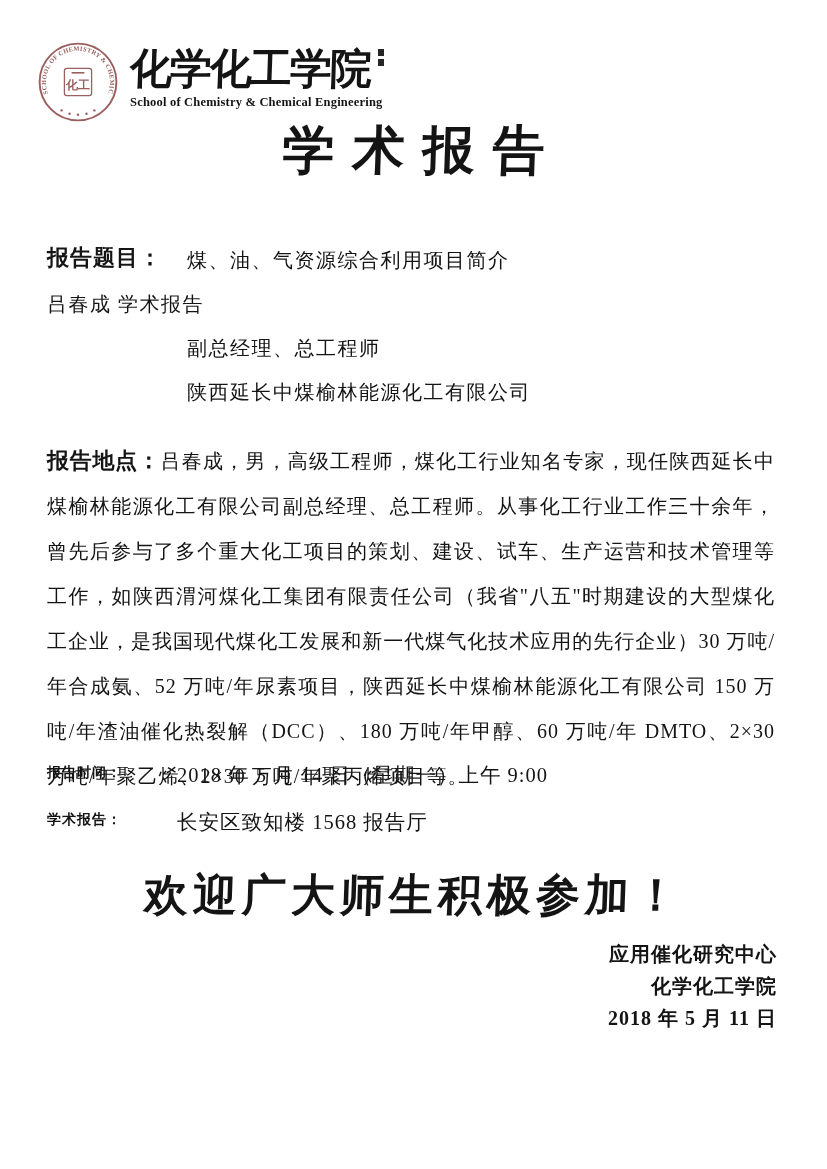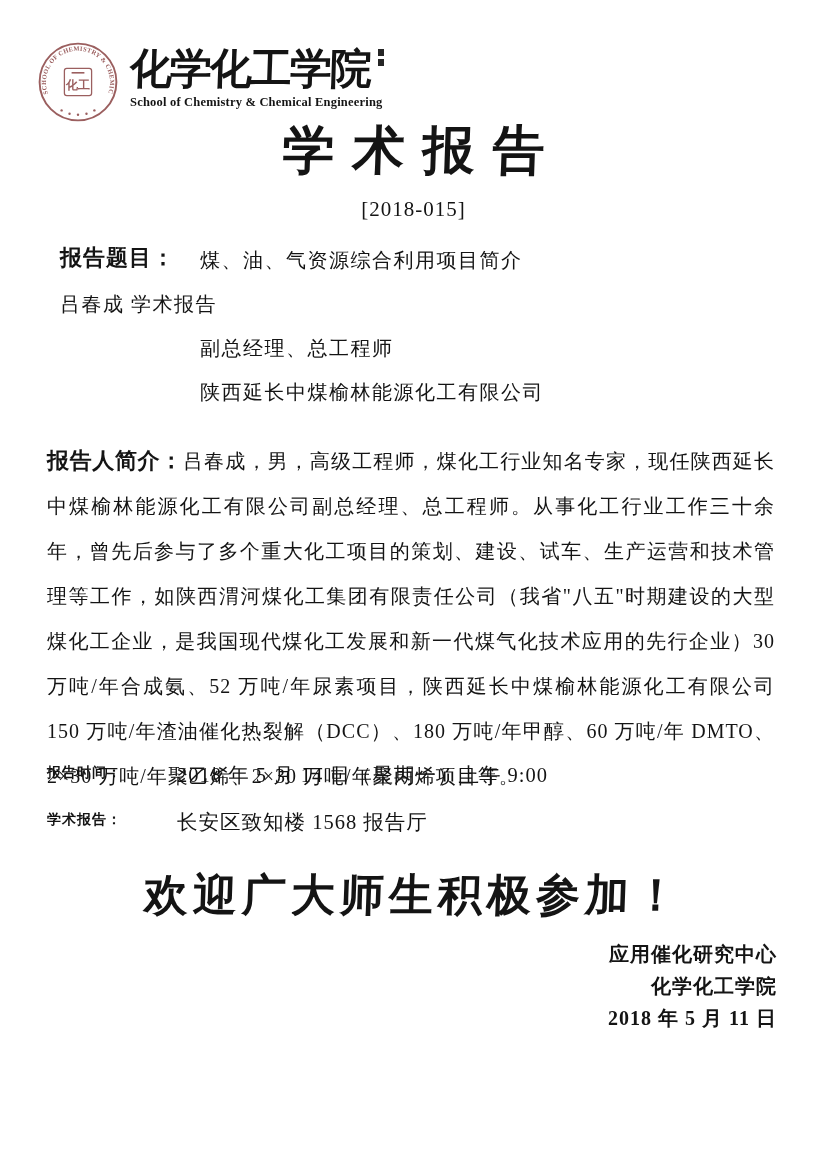--- a/index.html
+++ b/index.html
@@ -43,21 +43,21 @@
     font-size: 52px;
     font-weight: bold;
     letter-spacing: 18px;
     text-indent: 18px;
     line-height: 66px;
     transform: skewX(-2deg);
   }
   .report-number { margin-top: 13px; font-size: 21px; letter-spacing: 1px; }
 
   
-  .info-section { position: absolute; top: 243px; left: 60px; width: 730px; }
+  .info-section { position: absolute; top: 243px; left: 47px; width: 730px; }
   .info-row { display: flex; line-height: 30px; margin-bottom: 12px; }
   .info-label {
     width: 140px;
     flex-shrink: 0;
     font-weight: bold;
     font-size: 22px;
     letter-spacing: 1px;
     white-space: nowrap;
   }
   .info-spacer { width: 140px; flex-shrink: 0; }
@@ -150,42 +150,41 @@
           <div class="sig-dot"></div>
           <div class="sig-dot"></div>
         </div>
       </div>
       <div class="college-english">School of Chemistry &amp; Chemical Engineering</div>
     </div>
   </div>
 
   <div class="title-block">
     <div class="report-title">学术报告</div>
-    <div class="report-number">[2018-015]</div>
   </div>
 
   <div class="info-section">
     <div class="info-row">
       <div class="info-label">报告题目：</div>
       <div class="info-value">煤、油、气资源综合利用项目简介</div>
     </div>
     <div class="info-row">
       <div class="info-value">吕春成 学术报告</div>
     </div>
     <div class="info-row">
       <div class="info-spacer"></div>
       <div class="info-value">副总经理、总工程师</div>
     </div>
     <div class="info-row">
       <div class="info-spacer"></div>
       <div class="info-value">陕西延长中煤榆林能源化工有限公司</div>
     </div>
   </div>
 
-  <p class="profile"><span class="profile-label">报告人简介：</span><span>吕春成，男，高级工程师，煤化工行业知名专家，现任陕西延长中煤榆林能源化工有限公司副总经理、总工程师。从事化工行业工作三十余年，曾先后参与了多个重大化工项目的策划、建设、试车、生产运营和技术管理等工作，如陕西渭河煤化工集团有限责任公司（我省"八五"时期建设的大型煤化工企业，是我国现代煤化工发展和新一代煤气化技术应用的先行企业）30 万吨/年合成氨、52 万吨/年尿素项目，陕西延长中煤榆林能源化工有限公司 150 万吨/年渣油催化热裂解（DCC）、180 万吨/年甲醇、60 万吨/年 DMTO、2×30 万吨/年聚乙烯、2×30 万吨/年聚丙烯项目等。</span></p>
+  <p class="profile"><span class="profile-label">报告地点：</span><span>吕春成，男，高级工程师，煤化工行业知名专家，现任陕西延长中煤榆林能源化工有限公司副总经理、总工程师。从事化工行业工作三十余年，曾先后参与了多个重大化工项目的策划、建设、试车、生产运营和技术管理等工作，如陕西渭河煤化工集团有限责任公司（我省"八五"时期建设的大型煤化工企业，是我国现代煤化工发展和新一代煤气化技术应用的先行企业）30 万吨/年合成氨、52 万吨/年尿素项目，陕西延长中煤榆林能源化工有限公司 150 万吨/年渣油催化热裂解（DCC）、180 万吨/年甲醇、60 万吨/年 DMTO、2×30 万吨/年聚乙烯、2×30 万吨/年聚丙烯项目等。</span></p>
 
   <div class="schedule">
     <div class="schedule-row">
       <div class="schedule-label">报告时间：</div>
       <div class="schedule-value">2018 年 5 月 14 日（星期一）上午 9:00</div>
     </div>
     <div class="schedule-row">
       <div class="schedule-label">学术报告：</div>
       <div class="schedule-value">长安区致知楼 1568 报告厅</div>
     </div>

